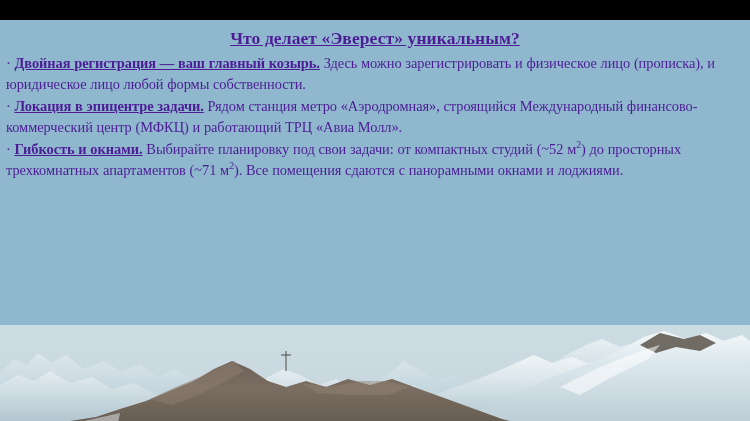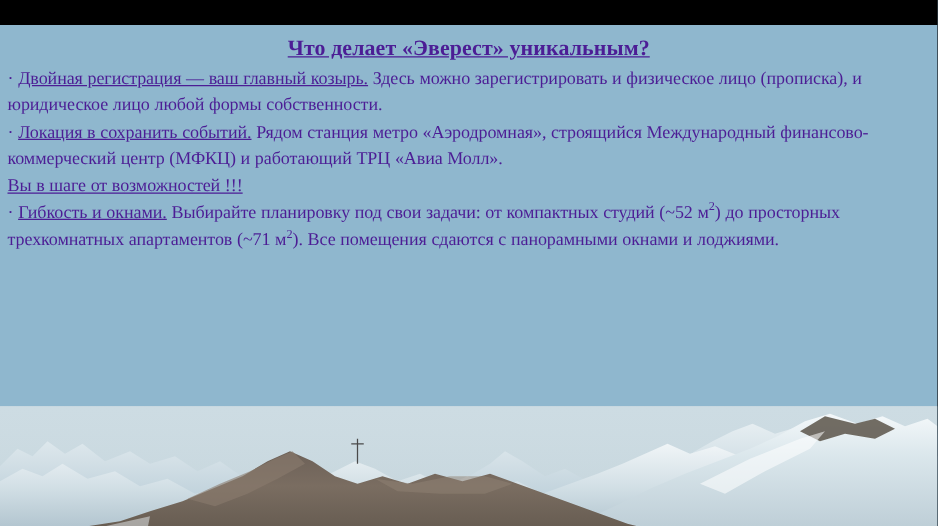--- a/index.html
+++ b/index.html
@@ -59,21 +59,21 @@
   }
   .para {
     font-size: 14.4px;
     line-height: 21.5px;
     margin: 0 7px 0 6px;
     text-align: left;
     letter-spacing: -0.05px;
     word-spacing: 0.2px;
   }
   .lead {
-    font-weight: normal;
+    font-weight: bold;
     text-decoration: underline;
   }
   .plain-underline {
     text-decoration: underline;
   }
   .bullet {
     font-weight: normal;
   }
   sup {
     font-size: 0.68em;
@@ -153,23 +153,22 @@
 
     <div id="title">Что делает «Эверест» уникальным?</div>
 
     <p class="para">
       <span class="bullet">·</span>
       <span class="lead">Двойная регистрация — ваш главный козырь.</span><span> Здесь можно зарегистрировать и физическое лицо (прописка), и юридическое лицо любой формы собственности.</span>
     </p>
 
     <p class="para">
       <span class="bullet">·</span>
-      <span class="lead">Локация в сохранить событий.</span><span> Рядом станция метро «Аэродромная», строящийся Международный финансово-коммерческий центр (МФКЦ) и работающий ТРЦ «Авиа Молл».</span>
+      <span class="lead">Локация в эпицентре задачи.</span><span> Рядом станция метро «Аэродромная», строящийся Международный финансово-коммерческий центр (МФКЦ) и работающий ТРЦ «Авиа Молл».</span>
       <br>
-      <span class="plain-underline">Вы в шаге от возможностей !!!</span>
     </p>
 
 
     <p class="para">
       <span class="bullet">·</span>
       <span class="lead">Гибкость и окнами.</span><span> Выбирайте планировку под свои задачи: от компактных студий (~52 м</span><sup>2</sup><span>) до просторных трехкомнатных апартаментов (~71 м</span><sup>2</sup><span>). Все помещения сдаются с панорамными окнами и лоджиями.</span>
     </p>
 
 
   </div>

